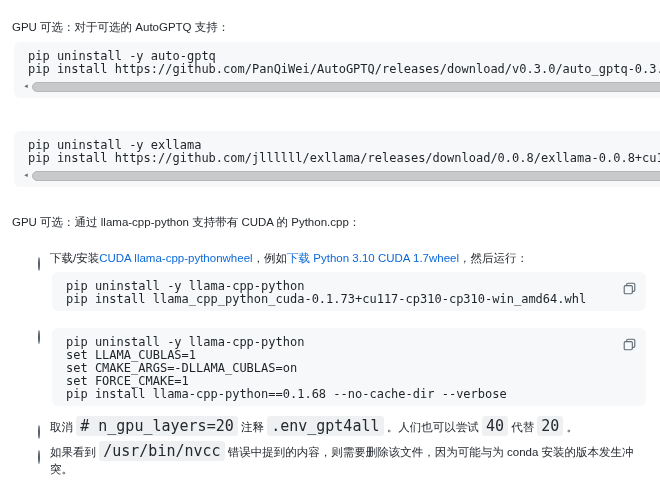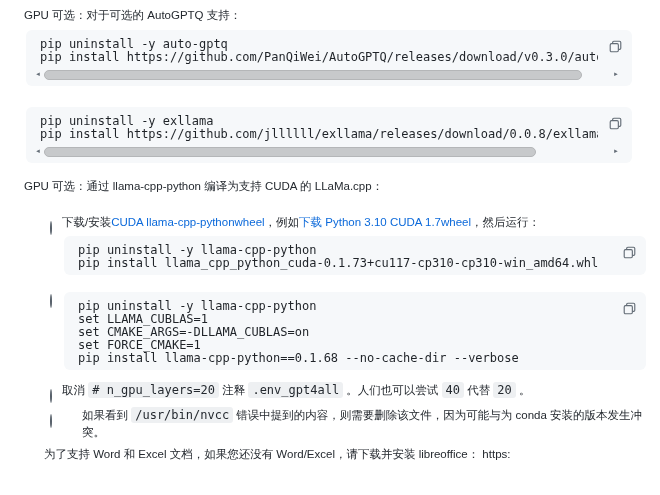--- a/index.html
+++ b/index.html
@@ -8,30 +8,30 @@
     background:#ffffff;
     color:#24292f;
     font-family:"Liberation Sans",sans-serif;
     font-size:11.5px;
     line-height:17px;
     overflow:hidden;
   }
   .doc { padding:7px 14px 6px 12px; }
   ul { list-style:none; }
   li { display:flex; align-items:flex-start; }
-  .l1 > li { margin-bottom:3px; }
+  .l1 > li { margin-bottom:3px;flex-direction:column; }
   .marker { flex:0 0 12px; padding-top:6px; }
   .disc { width:5px; height:5px; border-radius:50%; background:#24292f; }
   .circ { width:5px; height:5px; border-radius:50%; border:1px solid #57606a; background:transparent; }
   .content { flex:1; min-width:0; }
   .txt { color:#24292f; }
   a.lnk { color:#0b69da; text-decoration:none; cursor:pointer; }
   .ic {
     font-family:"DejaVu Sans Mono",monospace;
-    font-size:12px;
+    font-size:15px;
     background:#eef0f2;
     border-radius:3px;
     padding:1px 4px;
     white-space:nowrap;
   }
   .code {
     position:relative;
     background:#f6f8fa;
     border-radius:6px;
     margin:6px 14px 12px 2px;
@@ -62,21 +62,21 @@
   .track { flex:1; height:10px; position:relative; }
   .thumb {
     position:absolute; left:0; top:0; height:10px;
     background:#c7c9cb; border:1px solid #b4b6b8; border-radius:5px;
   }
   .w95 { width:95%; }
   .w87 { width:87%; }
   .l2 { margin-top:19px; padding-left:26px; }
   .l2 > li { margin-bottom:2px; }
   .l2 .code { margin:5px 0 10px 2px; }
-  .gap-top { margin-top:2px;gap:20px; }
+  .gap-top { margin-top:2px; }
 </style>
 </head>
 <body>
 
 <div class="doc">
   <ul class="l1">
 
     <li>
       <span class="marker"><span class="disc"></span></span>
       <div class="content">
@@ -120,21 +120,21 @@
               </div>
             <span class="arrow">►</span>
           </div>
         </div>
       </div>
     </li>
 
     <li>
       <span class="marker"><span class="disc"></span></span>
       <div class="content">
-        <p class="txt">GPU 可选：通过 llama-cpp-python 编译为支持 CUDA 的 LLaMa.cpp：</p>
+        <p class="txt">GPU 可选：通过 llama-cpp-python 支持带有 CUDA 的 Python.cpp：</p>
 
         <ul class="l2">
 
           <li>
             <span class="marker"><span class="circ"></span></span>
             <div class="content">
               <p class="txt"><span>下载/安装</span><a class="lnk">CUDA llama-cpp-pythonwheel</a><span>，例如</span><a class="lnk">下载 Python 3.10 CUDA 1.7wheel</a><span>，然后运行：</span></p>
               <div class="code">
                 <pre>pip uninstall -y llama-cpp-python
 pip install llama_cpp_python_cuda-0.1.73+cu117-cp310-cp310-win_amd64.whl</pre>

